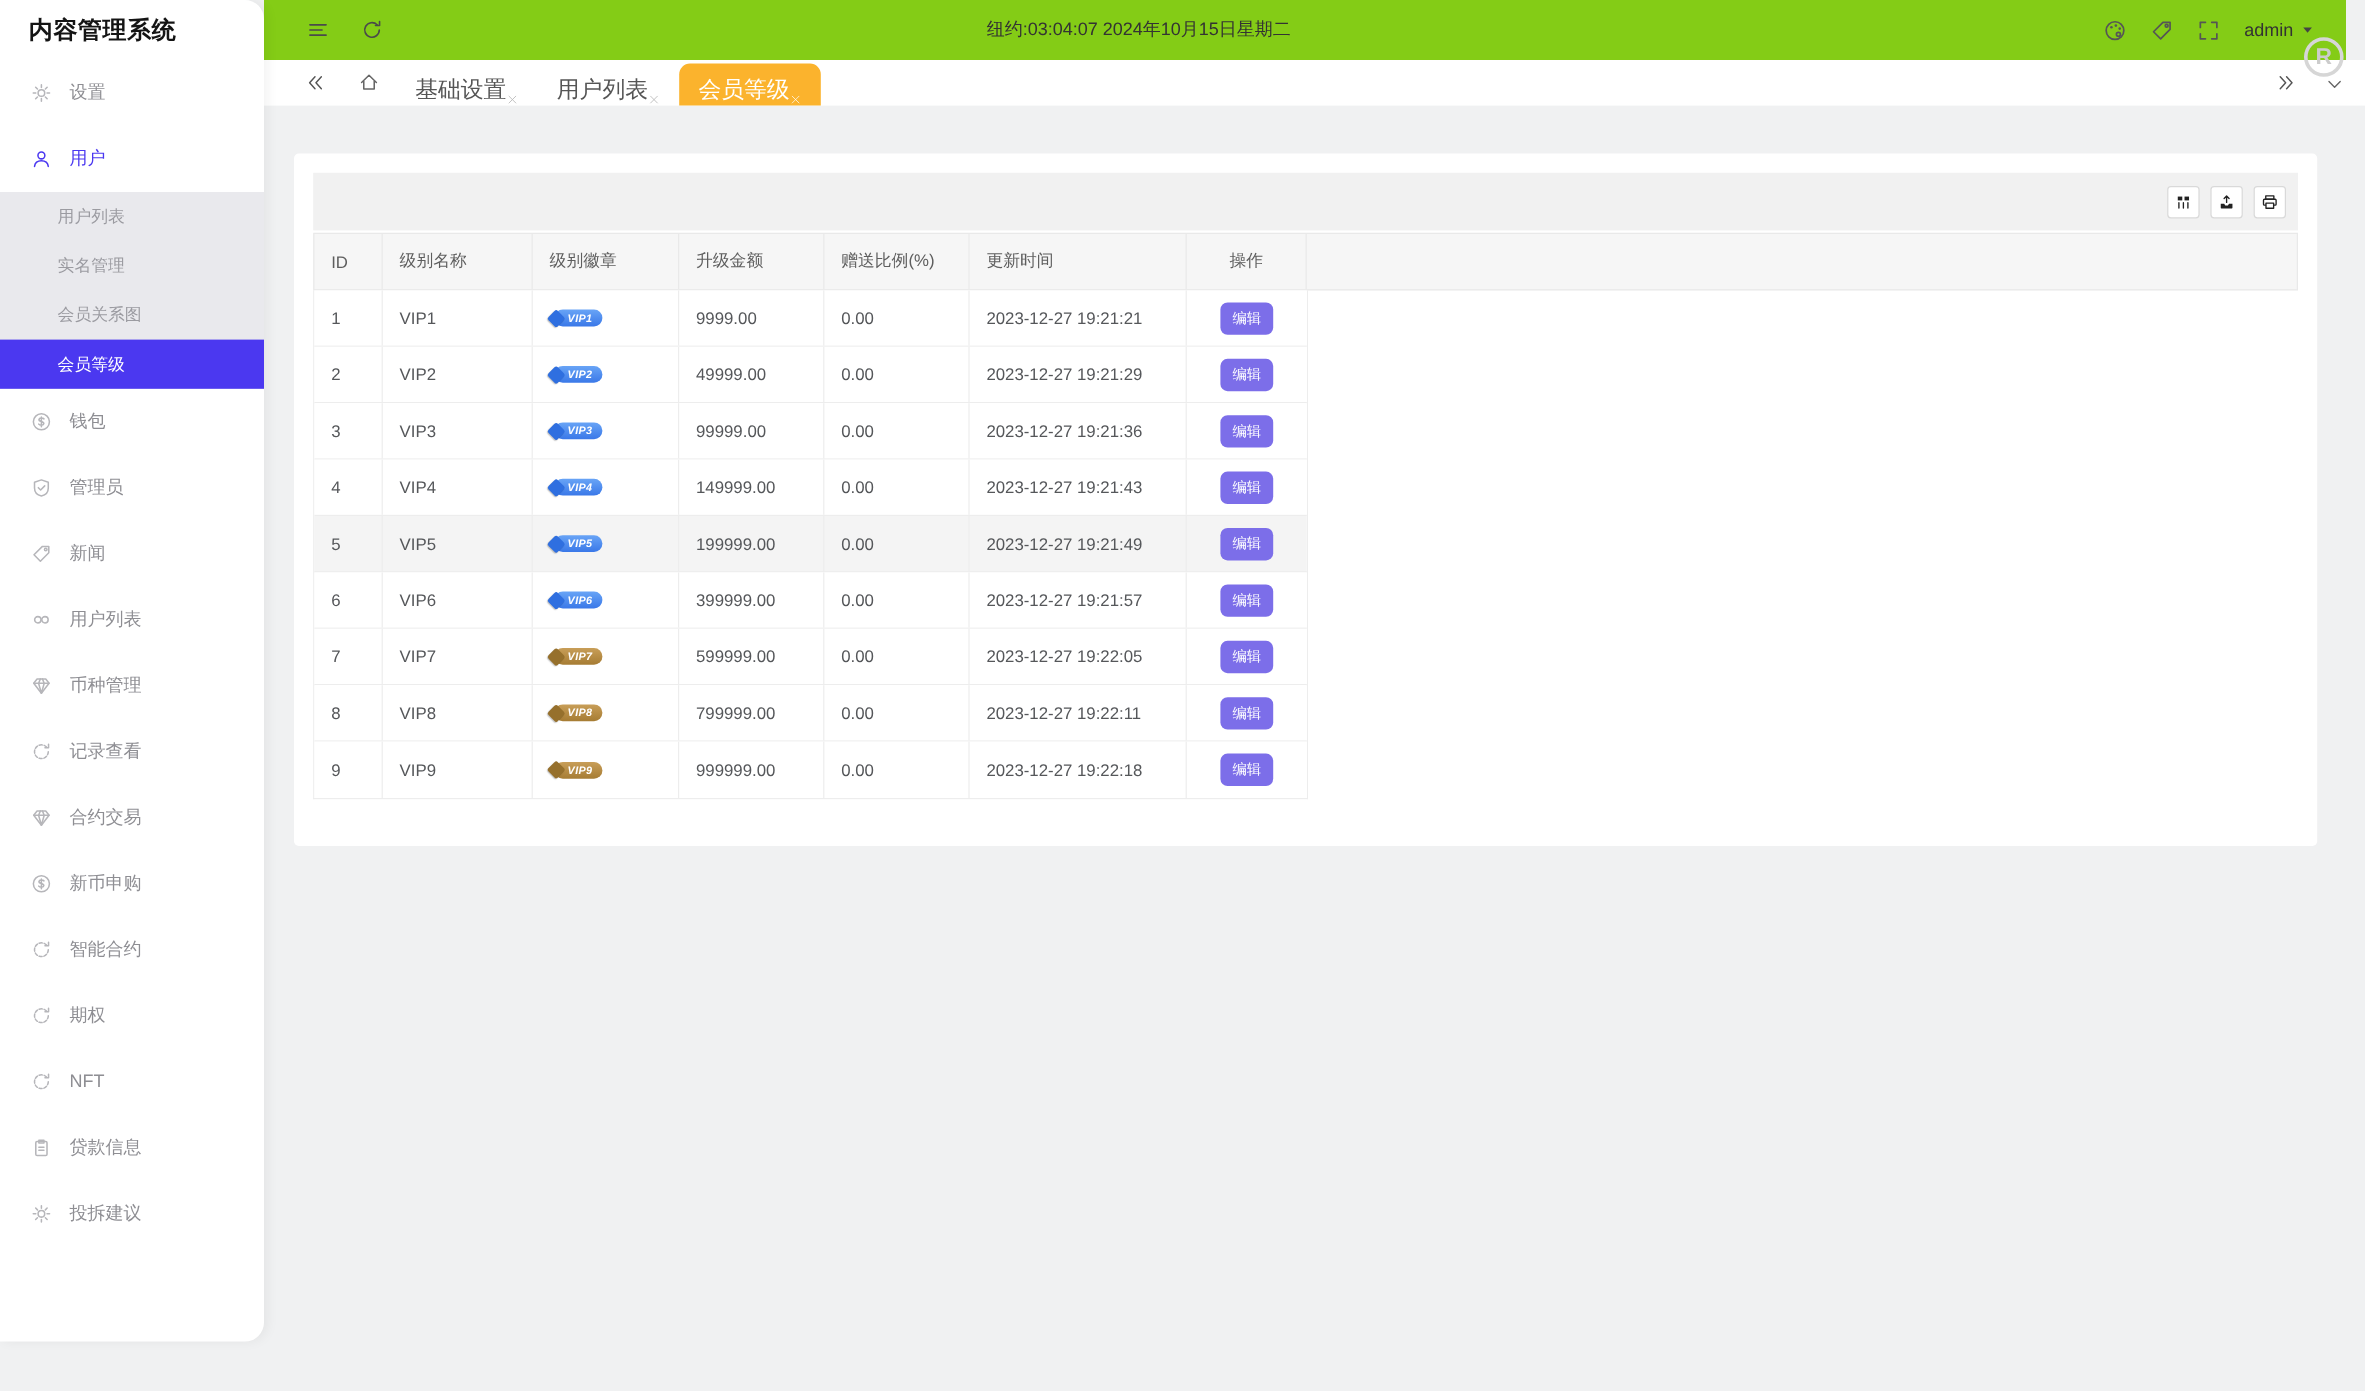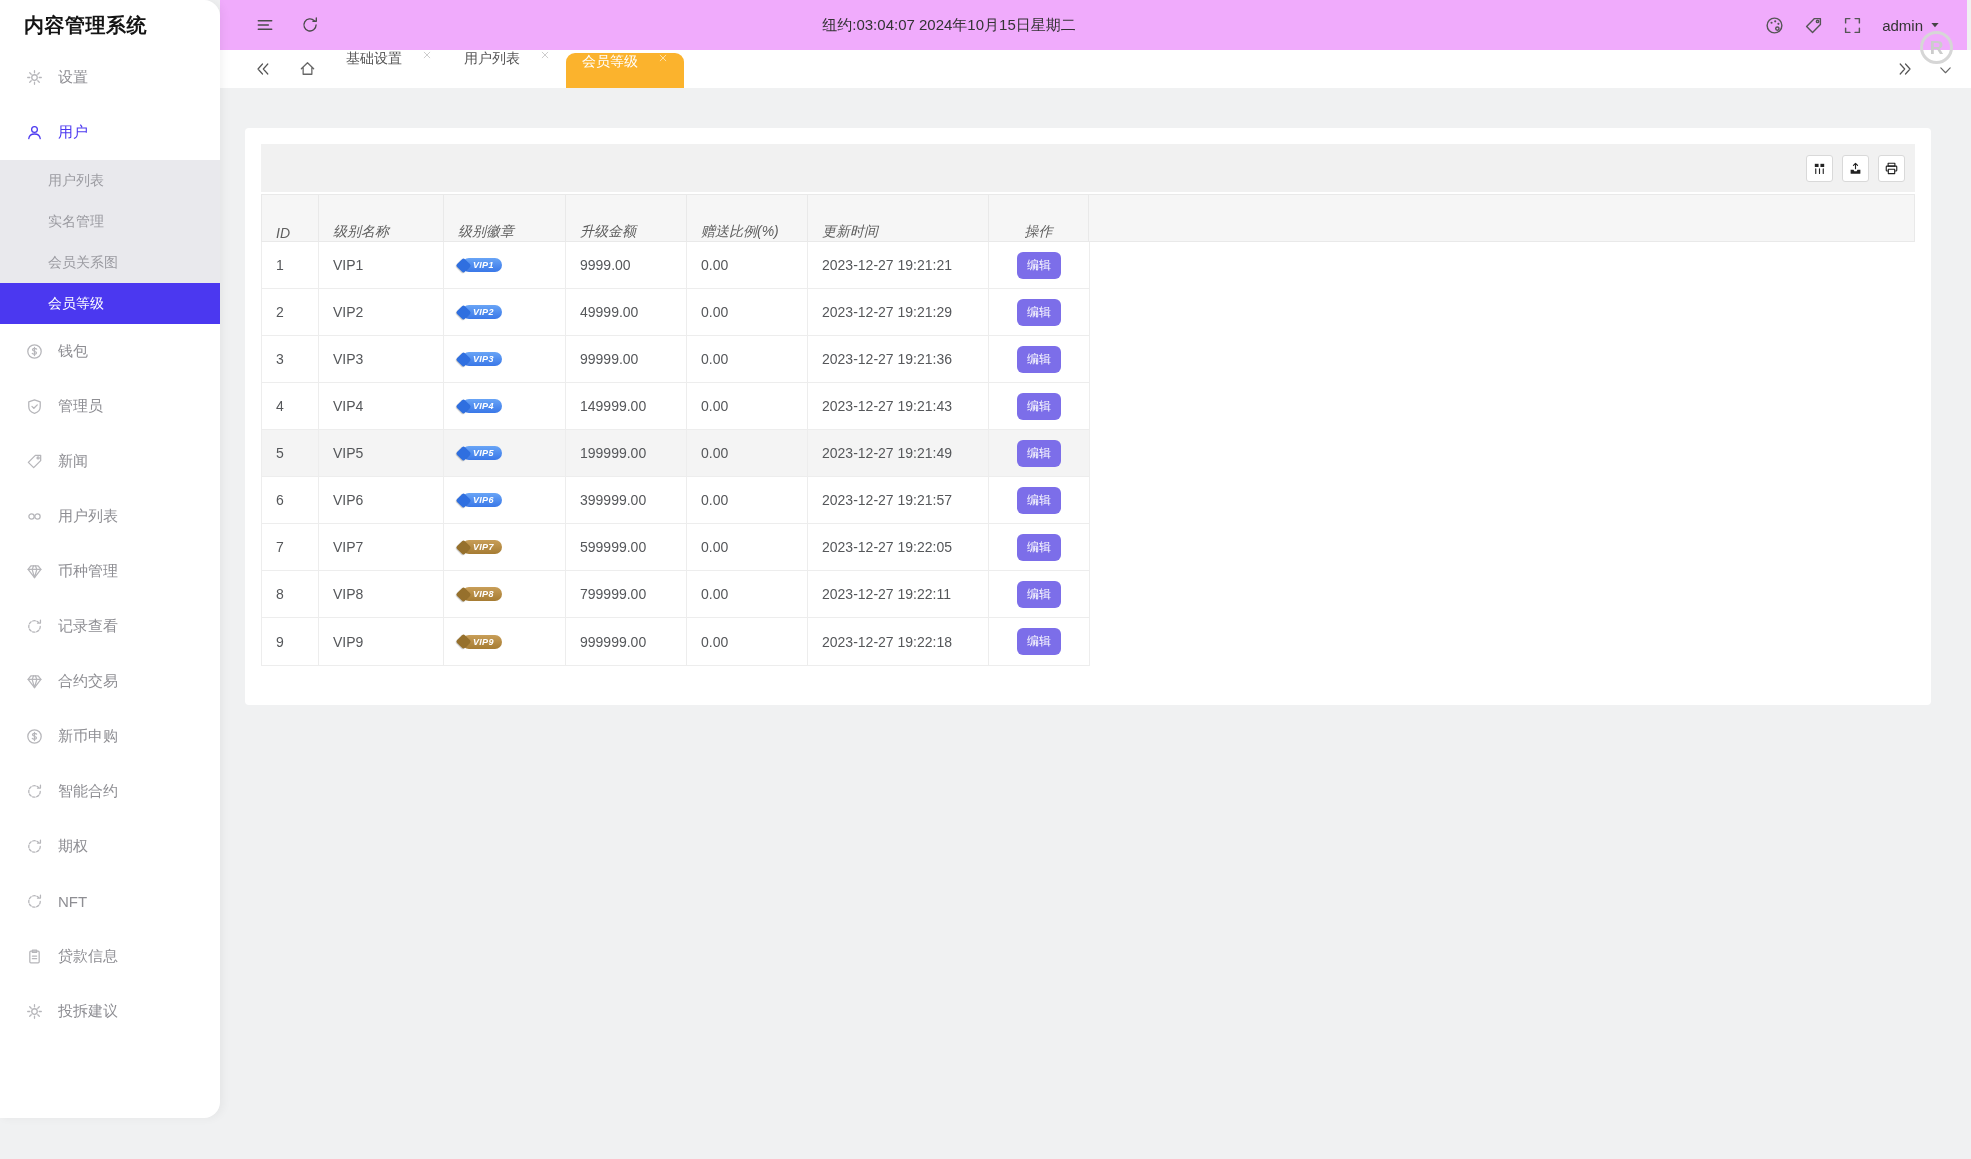--- a/index.html
+++ b/index.html
@@ -12,38 +12,38 @@
   *{margin:0;padding:0;box-sizing:border-box;}
   html,body{width:1971px;height:1159px;}
   body{
     position:relative;overflow:hidden;background:var(--page-bg);
     font-family:"Liberation Sans","DejaVu Sans",sans-serif;color:#333;
   }
   .ico{display:inline-block;width:17px;height:17px;flex:none;}
   .ico svg{width:100%;height:100%;display:block;}
 
   
-  .topbar{position:absolute;left:220px;top:0;right:4px;height:50px;background:#f0abfc;}
+  .topbar{position:absolute;left:220px;top:0;right:16px;height:50px;background:#84cc16;}
   .topbar-left{position:absolute;left:36px;top:0;height:50px;display:flex;align-items:center;gap:27px;color:#4a4a4a;}
   .topbar-left .ico{width:18px;height:18px;cursor:pointer;}
   .clock{position:absolute;left:729px;top:0;height:50px;line-height:50px;transform:translateX(-50%);font-size:15px;color:#333;white-space:nowrap;}
   .topbar-right{position:absolute;right:26px;top:0;height:50px;display:flex;align-items:center;gap:20px;color:#555;}
   .topbar-right .ico{width:19px;height:19px;cursor:pointer;}
   .admin{display:flex;align-items:center;gap:6px;cursor:pointer;}
   .admin-label{font-size:15px;color:#333;}
   .admin .ico{width:12px;height:12px;color:#444;}
   .avatar{position:absolute;right:18px;top:31px;width:33px;height:33px;border:3px solid #d6d6d6;border-radius:50%;
     display:flex;align-items:center;justify-content:center;font-size:19px;font-weight:bold;color:#ccc;z-index:6;background:transparent;}
 
   
   .tabbar{position:absolute;left:220px;top:50px;right:0;height:38px;background:#fff;}
   .tab-nav-left{position:absolute;left:35px;top:11px;width:16px;height:16px;color:#555;cursor:pointer;}
   .tab-home{position:absolute;left:79px;top:10px;width:17px;height:17px;color:#666;cursor:pointer;}
   .tabs{position:absolute;left:110px;bottom:0;height:38px;display:flex;align-items:flex-end;}
-  .tab{height:38px;display:flex;align-items:flex-start;gap:20px;padding:0 16px;font-size:14px;color:#555;cursor:pointer;}
+  .tab{height:38px;display:flex;align-items:flex-end;gap:0;padding:0 16px;font-size:19px;color:#555;cursor:pointer;}
   .tab .ico{width:10px;height:10px;color:#bbb;}
   .tab.active{background:var(--tab-active);color:#fff;border-radius:9px 9px 0 0;height:35px;}
   .tab.active .ico{color:rgba(255,255,255,.8);}
   .tab-nav-right{position:absolute;right:58px;top:11px;width:16px;height:16px;color:#555;cursor:pointer;}
   .tab-menu{position:absolute;right:18px;top:13px;width:15px;height:15px;color:#666;cursor:pointer;}
 
   
   .sidebar{position:absolute;left:0;top:0;width:220px;height:1118px;background:#fff;z-index:10;
     border-radius:0 16px 16px 0;box-shadow:3px 0 10px rgba(0,0,0,.05);}
   .sidebar-title{height:50px;display:flex;align-items:center;padding-left:24px;font-size:20px;font-weight:700;color:#141414;letter-spacing:.5px;}
@@ -55,21 +55,21 @@
   .submenu-item{height:41px;display:flex;align-items:center;padding-left:48px;font-size:14px;color:#9b9ba1;cursor:pointer;}
   .submenu-item.active{background:var(--accent);color:#fff;}
 
   
   .card{position:absolute;left:245px;top:128px;width:1686px;height:577px;background:#fff;border-radius:4px;padding:16px;}
   .toolbar{height:48px;background:#f1f1f1;display:flex;align-items:center;justify-content:flex-end;gap:9px;padding-right:10px;margin-bottom:2px;}
   .tool-btn{width:27px;height:27px;background:#fff;border:1px solid #d9d9d9;border-radius:3px;display:flex;align-items:center;justify-content:center;color:#222;cursor:pointer;}
   .tool-btn .ico{width:15px;height:15px;}
 
   .thead{display:flex;height:48px;background:#f6f6f6;border:1px solid #e9e9e9;color:#5e5e5e;font-size:14px;}
-  .th{display:flex;align-items:flex-end;padding-left:14px;border-right:1px solid #e9e9e9;font-style:italic;}
+  .th{display:flex;align-items:center;padding-left:14px;border-right:1px solid #e9e9e9;}
   .th.center{justify-content:center;padding-left:0;}
   .th-extra{flex:1;border-right:none;}
   .tbody{width:829px;border:1px solid #ededed;border-top:none;}
   .row{display:flex;height:47px;font-size:14px;color:#55575a;border-bottom:1px solid #ededed;background:#fff;}
   .row:last-child{border-bottom:none;}
   .row.highlight{background:#f4f4f4;}
   .td{display:flex;align-items:center;padding-left:14px;border-right:1px solid #ededed;}
   .td:last-child{border-right:none;}
   .td.center{justify-content:center;padding-left:0;}
 

